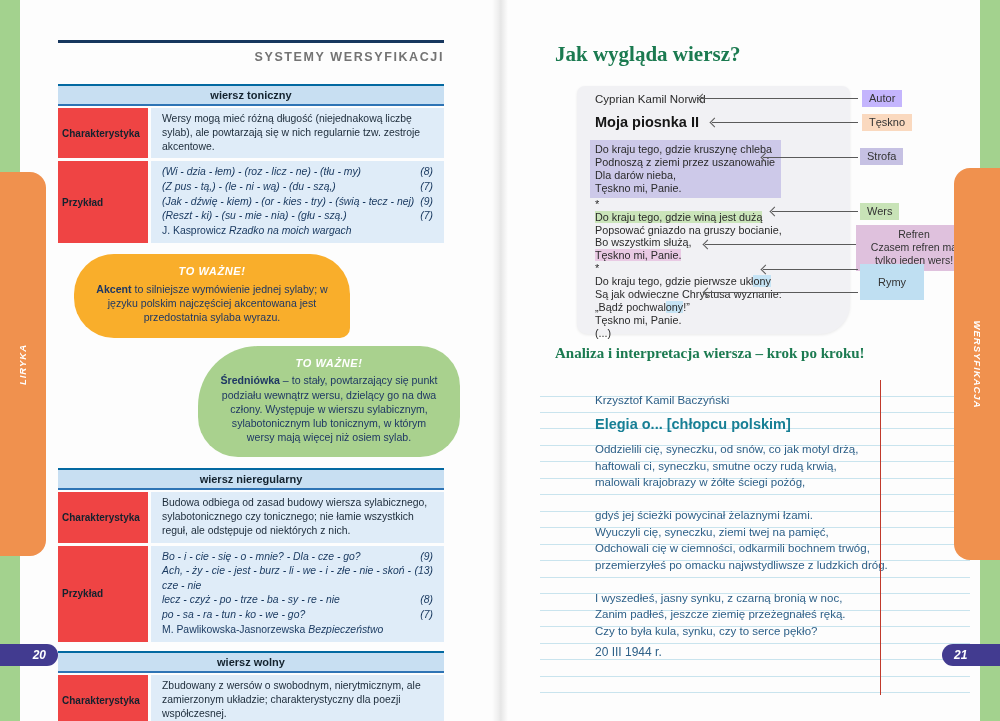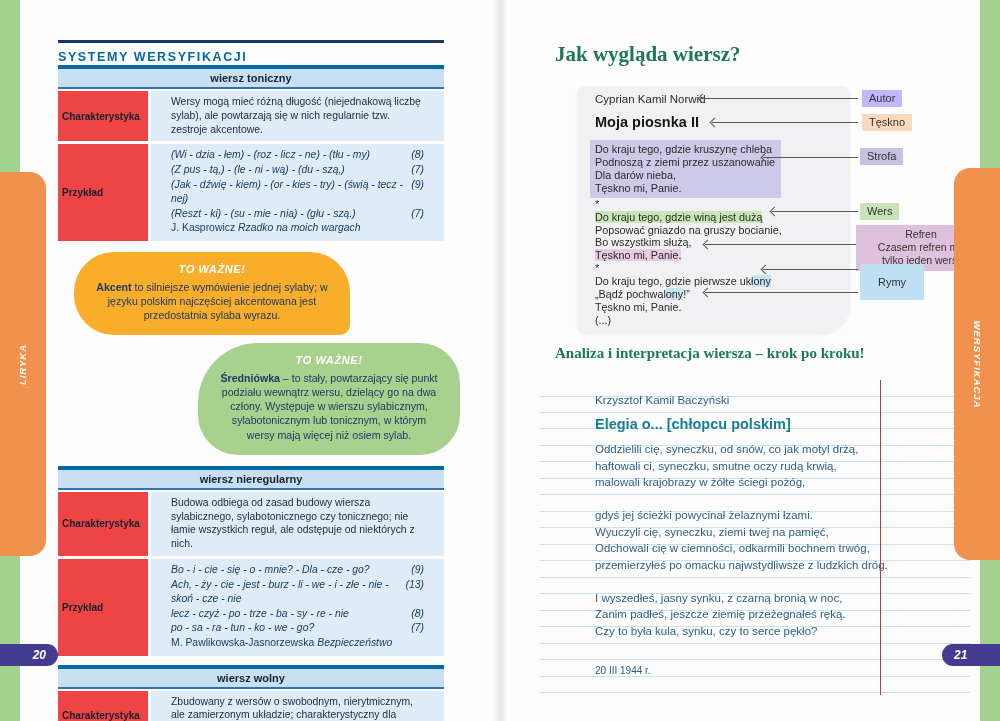--- a/index.html
+++ b/index.html
@@ -22,31 +22,31 @@
         font-style:italic;font-weight:bold;font-size:12px;display:flex;align-items:center;z-index:3}
   .pill-left{left:0;border-radius:0 12px 12px 0;justify-content:flex-end;padding-right:12px;box-sizing:border-box}
   .pill-right{right:0;border-radius:12px 0 0 12px;justify-content:flex-start;padding-left:12px;box-sizing:border-box}
   .gutter{position:absolute;left:492px;top:0;width:16px;height:100%;z-index:0;
     background:linear-gradient(to right,rgba(0,0,0,0) 0%,rgba(0,0,0,.06) 40%,rgba(0,0,0,.09) 55%,rgba(0,0,0,0) 100%)}
 
   
   .page-left{position:absolute;left:20px;top:0;width:474px;height:721px}
   .lp-content{margin:40px 50px 0 38px}
   .toprule{height:3px;background:#17375e;margin-bottom:7px}
-  .lp-title{color:#0369a1;font-size:12.5px;font-weight:bold;text-align:left;
-            letter-spacing:1.6px;margin:0 0 1px}
+  .lp-title{color:#737373;font-size:12.5px;font-weight:bold;text-align:right;
+            letter-spacing:1.6px;margin:0 0 20px}
   .vtable{margin-bottom:9px}
-  .vt-header{background:#c8dff2;border-top:4px solid #0369a1;border-bottom:2px solid #2e74b5;
+  .vt-header{background:#c8dff2;border-top:2px solid #0369a1;border-bottom:2px solid #2e74b5;
              text-align:center;font-weight:bold;font-size:11px;color:#13222e;
              padding:3px 0;margin-bottom:2px}
   .vt-row{display:flex;gap:3px;margin-bottom:3px}
   .vt-label{flex:0 0 84px;background:#ef4444;font-weight:bold;font-size:10px;color:#13222e;
             display:flex;align-items:center;padding:4px 2px 4px 4px}
   .vt-cell{flex:1;background:#dfecf8;font-size:10.4px;color:#1b2a38;
-           padding:4px 20px 5px;line-height:1.33}
+           padding:4px 11px 5px;line-height:1.33}
   .ex-line{display:flex;justify-content:space-between;font-style:italic;line-height:1.4;color:#17375e}
   .ex-num{font-style:italic}
   .ex-src{line-height:1.4;color:#17375e}
   .ex-src .italic{margin-left:3px}
   .italic{font-style:italic}
 
   .bubble{border-radius:40px;color:#1f3864;text-align:center;font-size:10.6px;line-height:1.34;
           padding:10px 20px 13px;box-sizing:border-box}
   .bubble-title{color:#fff;font-weight:bold;font-style:italic;font-size:11px;
                 letter-spacing:.6px;margin-bottom:3px}
@@ -71,37 +71,37 @@
   .hl-green{background:#cbe5ba}
   .hl-pink{background:#e9cae4}
   .hl-blue{background:#c6e4f5}
 
   .lab{position:absolute;font-size:11px;color:#333;padding:2px 7px;line-height:13px}
   .lab-autor{left:362px;top:90px;background:#c4b5fd}
   .lab-tytul{left:362px;top:114px;background:#fad9bf}
   .lab-strofa{left:360px;top:148px;background:#c6c1e3}
   .lab-wers{left:360px;top:203px;background:#c8e3b7}
   .lab-refren{left:356px;top:225px;width:88px;background:#dfc1dd;text-align:center;
-              font-size:10.5px;line-height:1.26;padding:3px 21px}
+              font-size:10.5px;line-height:1.26;padding:3px 14px}
   .lab-rymy{left:360px;top:264px;width:64px;height:36px;background:#bfdff2;display:flex;
             align-items:center;justify-content:center;padding:0}
 
   .arrow{position:absolute;height:0;border-top:1px solid #5a5a5a}
   .arrow::before{content:"";position:absolute;left:-1px;top:-4px;width:6px;height:6px;
                  border-left:1px solid #5a5a5a;border-bottom:1px solid #5a5a5a;transform:rotate(45deg)}
 
   .notebook{position:absolute;left:40px;top:380px;width:430px;height:315px;box-sizing:border-box;
             padding:12px 0 0 55px;color:#2d6088;
             background:repeating-linear-gradient(to bottom,transparent 0 15.5px,#c9e4ee 15.5px 16.5px)}
   .red-line{position:absolute;left:340px;top:0;width:1px;height:100%;background:#c0392b}
   .nb-author{font-size:11.5px;line-height:16.5px}
   .nb-title{font-size:14.5px;font-weight:bold;color:#177f95;line-height:16.5px;margin:7px 0 9px}
   .nb-line{font-size:11.5px;line-height:16.5px;white-space:nowrap}
   .nb-gap{height:16.5px}
-  .nb-date{font-size:10px;line-height:16.5px;margin-top:24px}
+  .nb-date{font-size:12px;line-height:16.5px;margin-top:5px}
 </style>
 </head>
 <body>
 
 <div class="gutter"></div>
 <div class="strip strip-left"></div>
 <div class="strip strip-right"></div>
 
 <div class="tab tab-left">
   <span>LIRYKA</span>
@@ -219,20 +219,21 @@
       <div class="pc-line">Dla darów nieba,</div>
       <div class="pc-line">Tęskno mi, Panie.</div>
     </div>
     <div class="sep">*</div>
     <div class="pc-line"><span class="hl-green">Do kraju tego, gdzie winą jest dużą</span></div>
     <div class="pc-line">Popsować gniazdo na gruszy bocianie,</div>
     <div class="pc-line">Bo wszystkim służą,</div>
     <div class="pc-line"><span class="hl-pink">Tęskno mi, Panie.</span></div>
     <div class="sep">*</div>
     <div class="pc-line"><span>Do kraju tego, gdzie pierwsze ukł</span><span class="hl-blue">ony</span></div>
+    <div class="pc-line">Są jak odwieczne Chrystusa wyznanie:</div>
     <div class="pc-line"><span>„Bądź pochwal</span><span class="hl-blue">ony</span><span>!”</span></div>
     <div class="pc-line">Tęskno mi, Panie.</div>
     <div class="pc-line">(...)</div>
   </div>
 
   <div class="lab lab-autor">Autor</div>
   <div class="lab lab-tytul">Tęskno</div>
   <div class="lab lab-strofa">Strofa</div>
   <div class="lab lab-wers">Wers</div>
   <div class="lab lab-refren">

